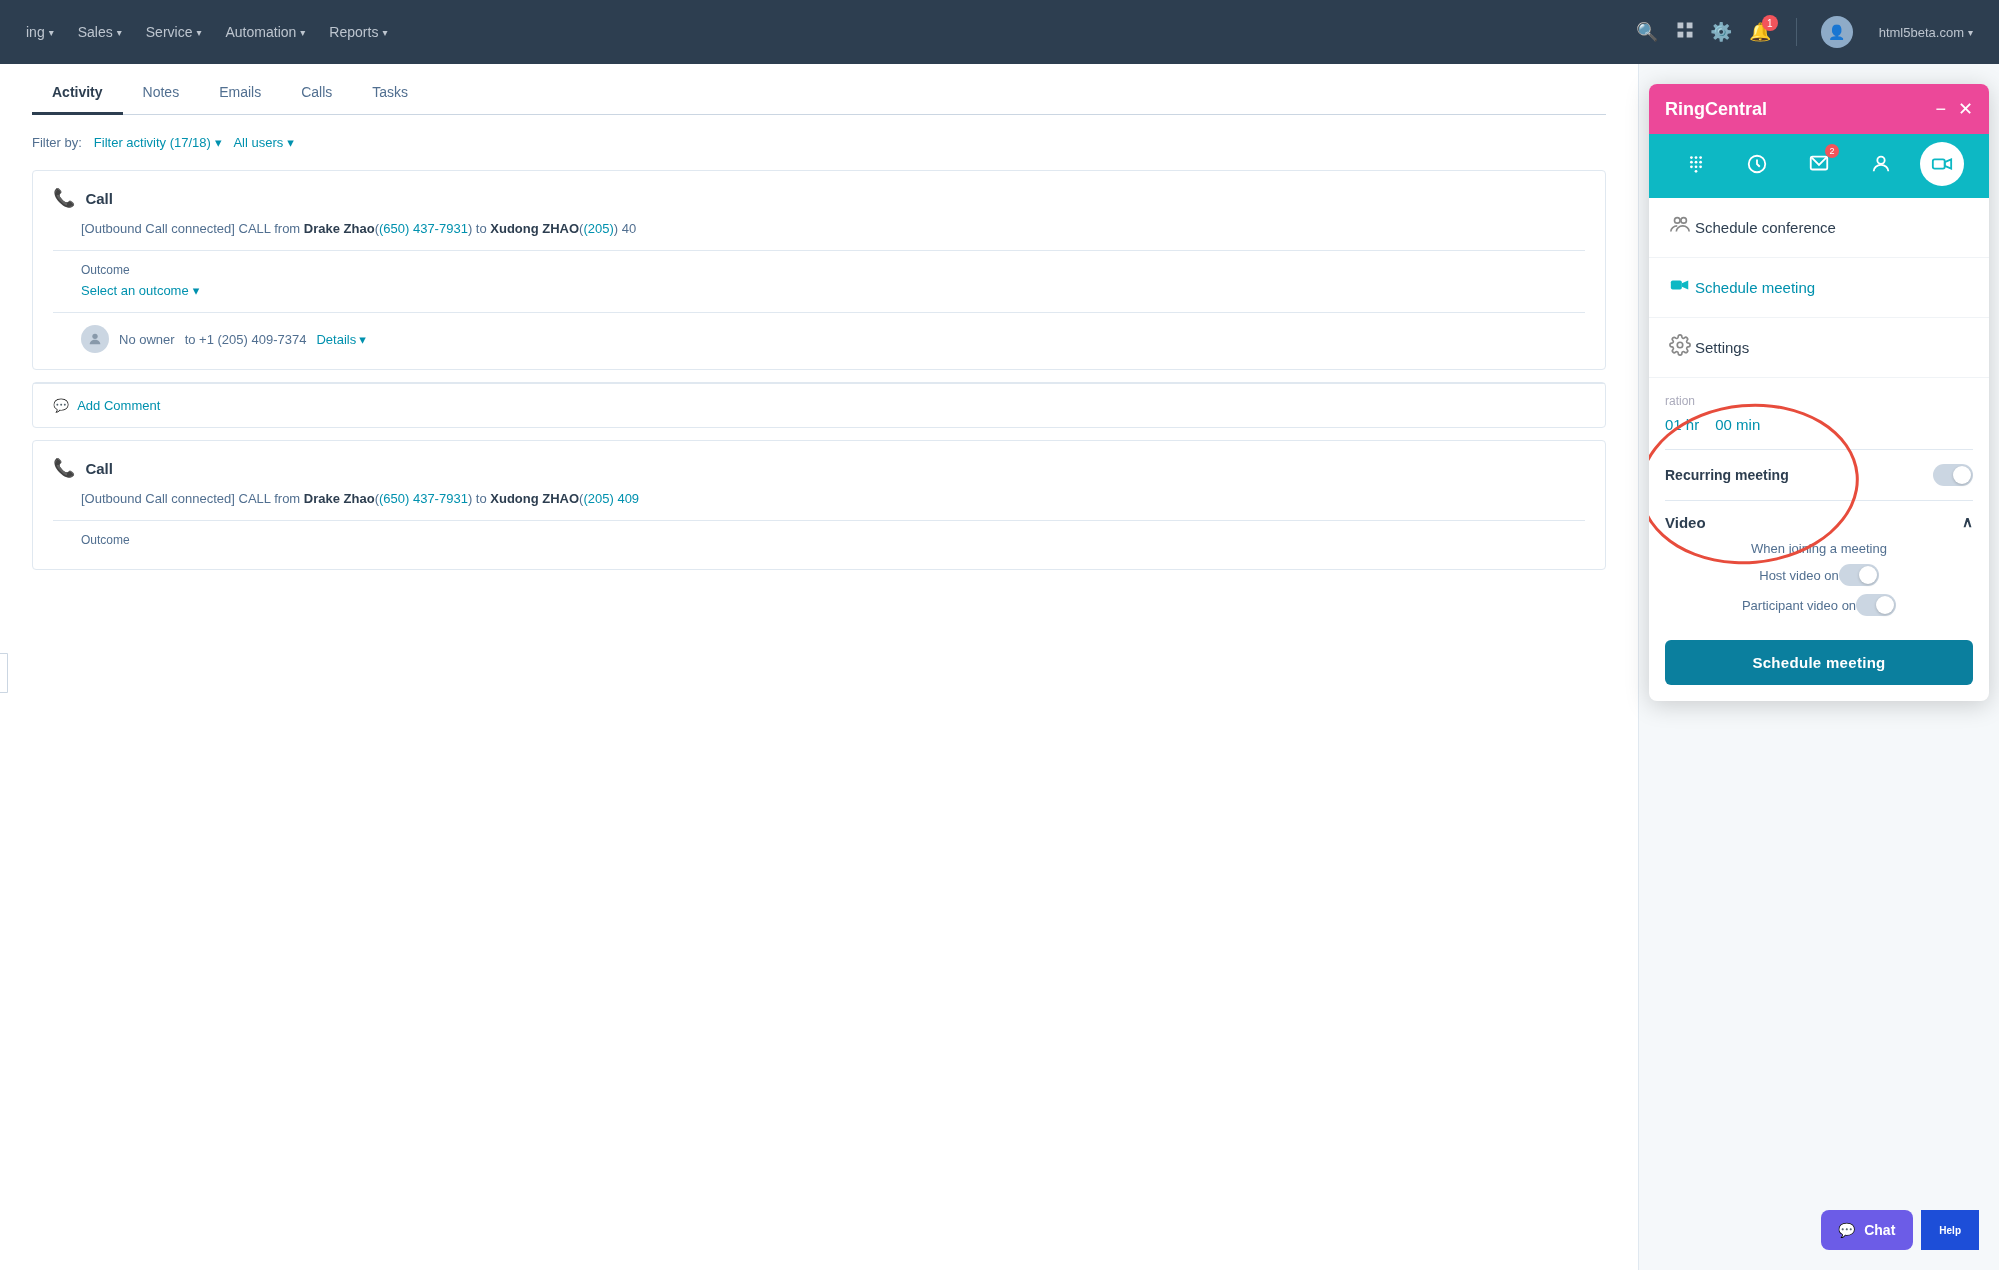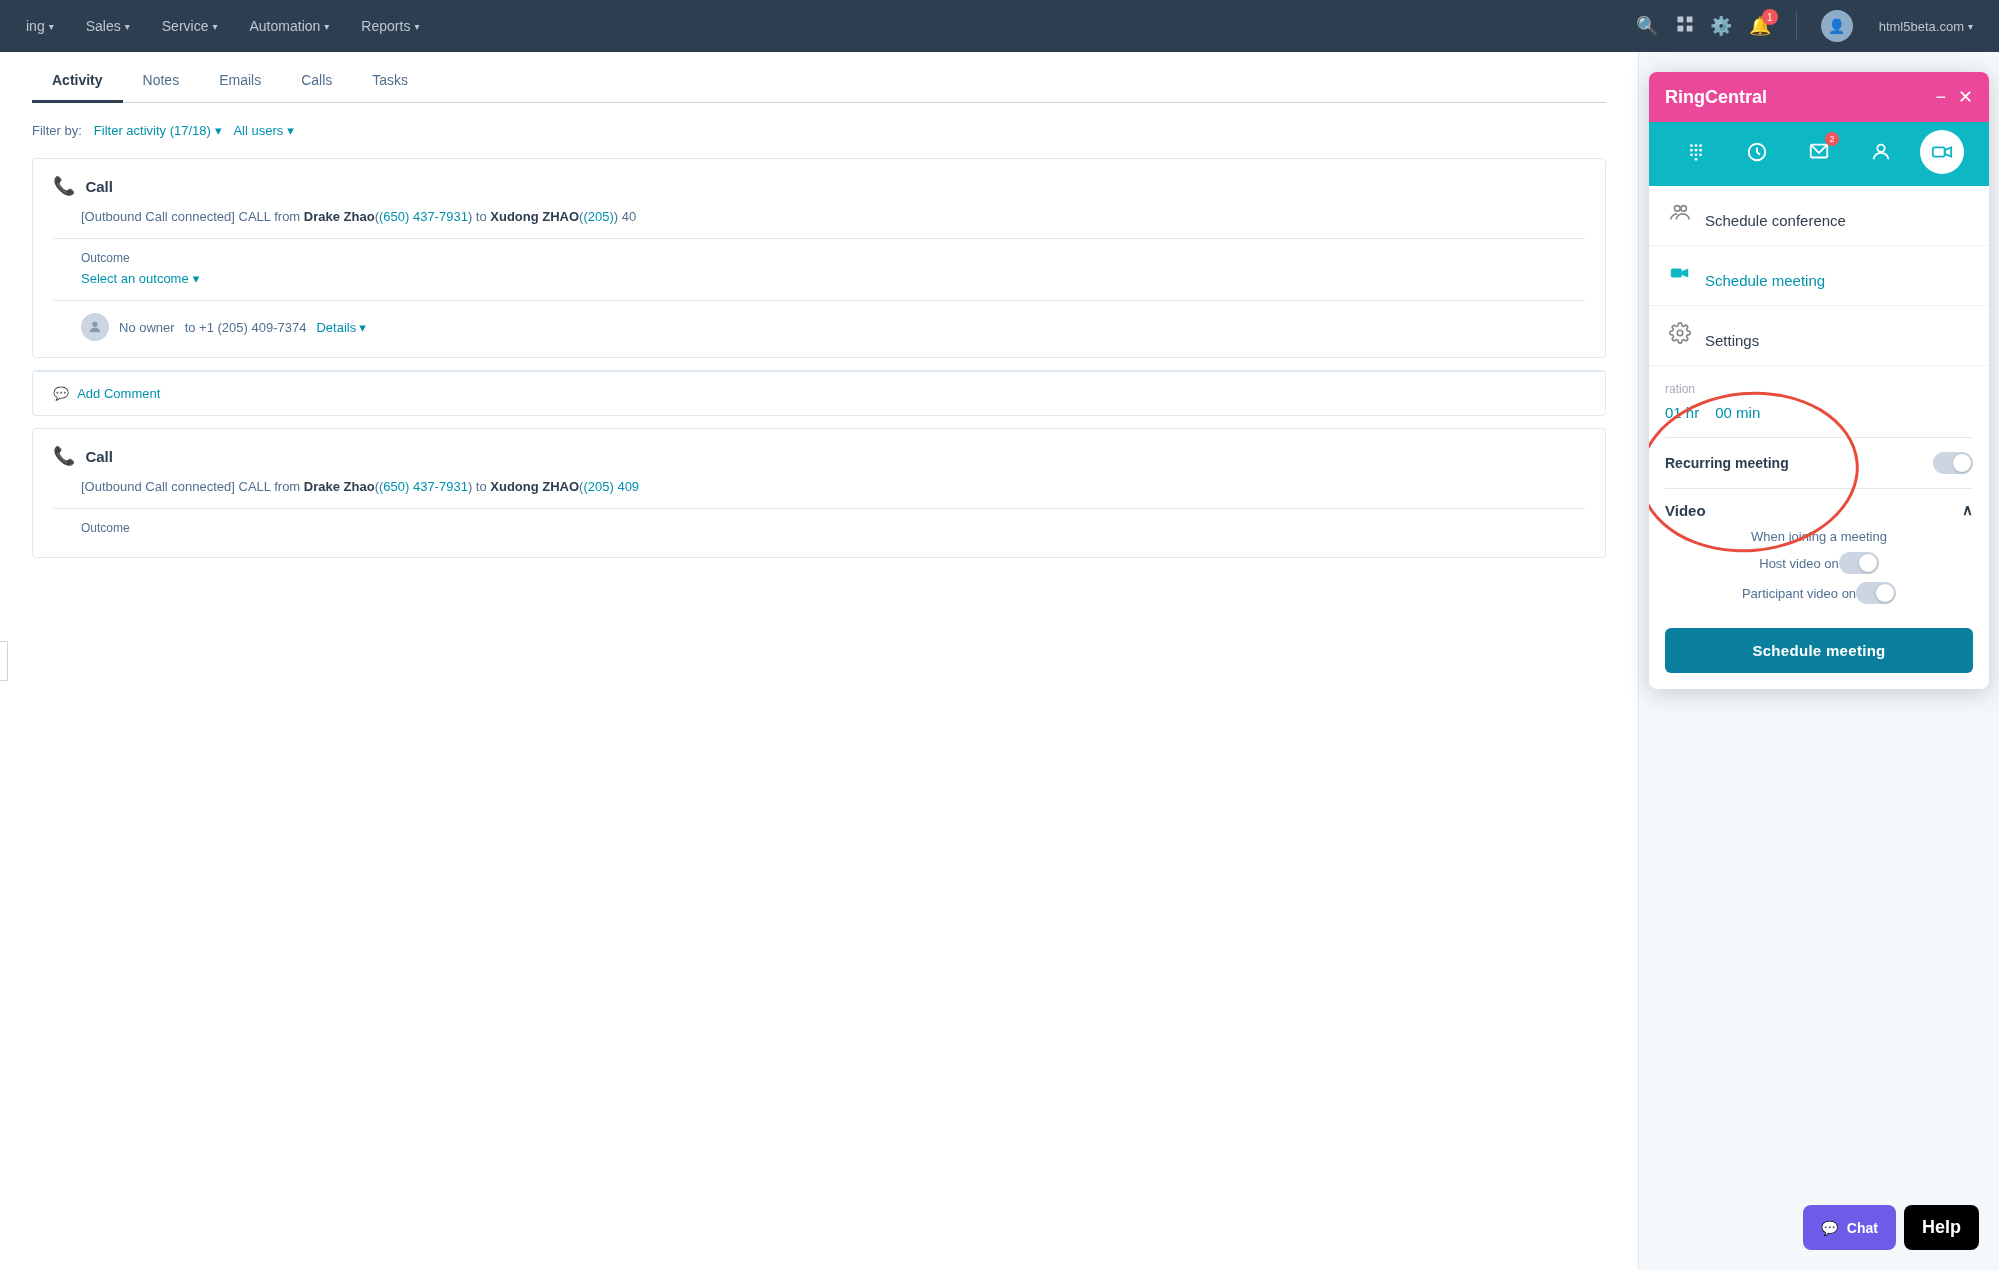--- a/index.html
+++ b/index.html
@@ -1,25 +1,25 @@
 <!DOCTYPE html>
 <html><head>
   <meta charset="utf-8">
   <style>
     * { box-sizing: border-box; margin: 0; padding: 0; }
     body { font-family: -apple-system, BlinkMacSystemFont, 'Segoe UI', Helvetica, Arial, sans-serif; background: #f5f8fa; overflow: hidden; }
 
     
     .top-nav {
       background: #2d3e50;
-      height: 52px;
+      height: 64px;
       display: flex;
       align-items: center;
       padding: 8px 16px;
-      gap: 12px;
+      gap: 4px;
       position: relative;
       z-index: 10;
     }
     .nav-item {
       color: #bdc5cf;
       font-size: 14px;
       padding: 6px 10px;
       cursor: pointer;
       display: flex;
       align-items: center;
@@ -250,22 +250,22 @@
     }
 
     
     .rc-dropdown {
       background: #fff;
       position: relative;
       z-index: 30;
     }
     .rc-menu-item {
       display: flex;
-      align-items: flex-end;
-      gap: 14px;
+      align-items: center;
+      gap: 4px;
       padding: 16px 20px;
       font-size: 15px;
       color: #2d3e50;
       cursor: pointer;
       border-bottom: 1px solid #f0f3f6;
     }
     .rc-menu-item.colored { color: #0091ae; }
     .rc-menu-icon { font-size: 20px; color: #516f90; }
     .rc-menu-icon.blue { color: #0db8c4; }
 
@@ -362,26 +362,26 @@
       color: #fff;
       border: none;
       border-radius: 8px;
       padding: 12px 18px;
       font-size: 14px;
       font-weight: 600;
       cursor: pointer;
       display: flex; align-items: center; gap: 8px;
     }
     .help-btn {
-      background: #000000;
+      background: #1d4ed8;
       color: #fff;
       border: none;
-      border-radius: 8px;
+      border-radius: 0;
       padding: 12px 18px;
-      font-size: 18px;
+      font-size: 10px;
       font-weight: 600;
       cursor: pointer;
     }
   </style>
 </head>
 <body>
 
 <nav class="top-nav">
   <div class="nav-item">
     <span>ing</span>

